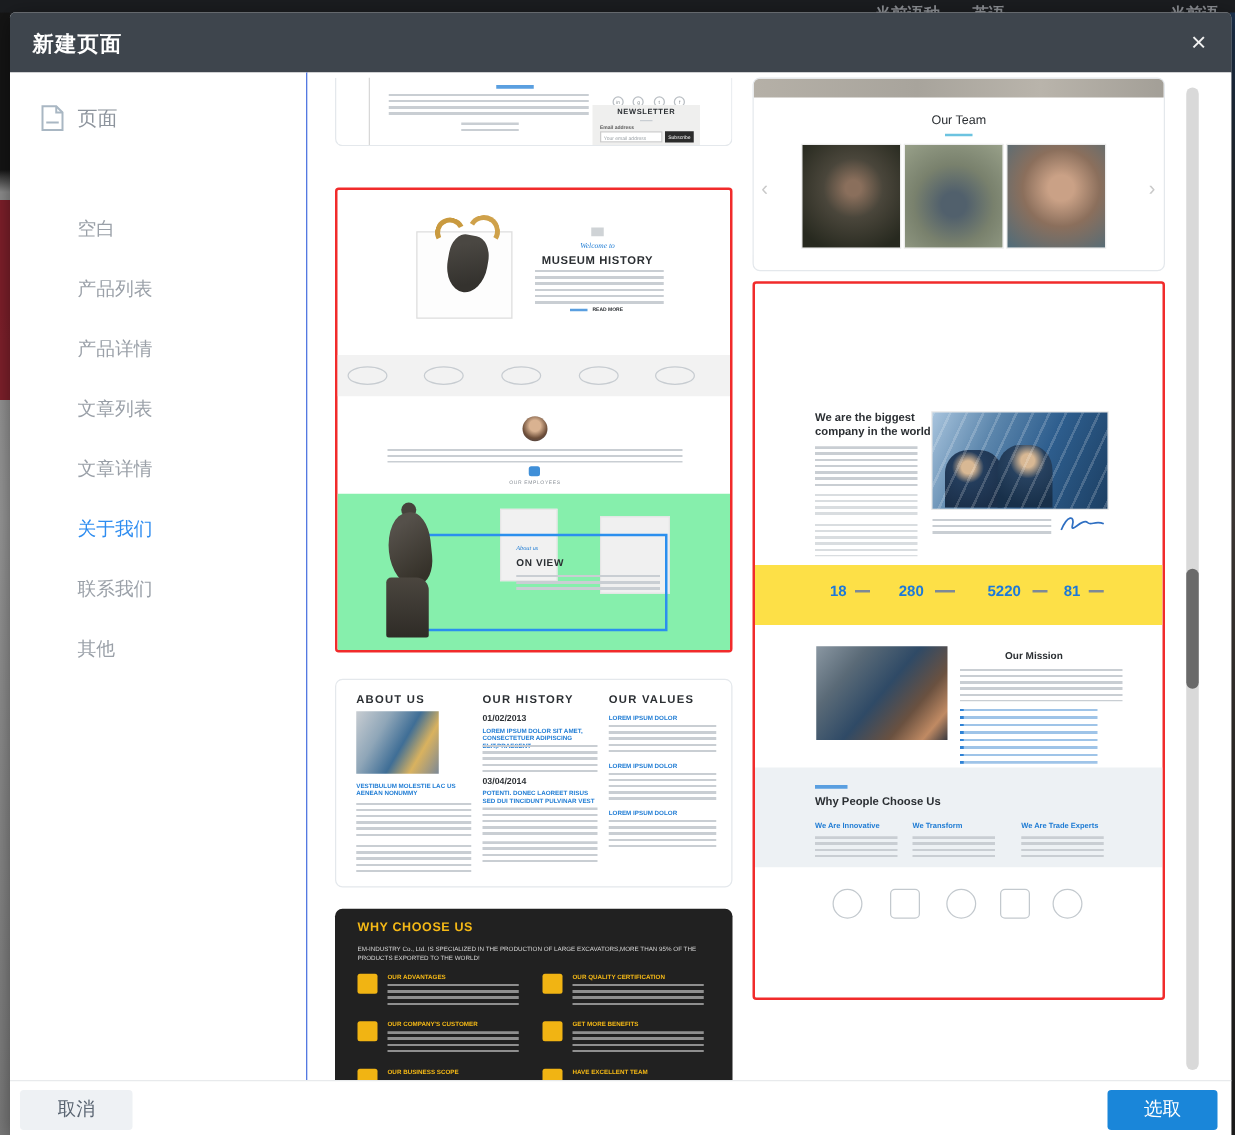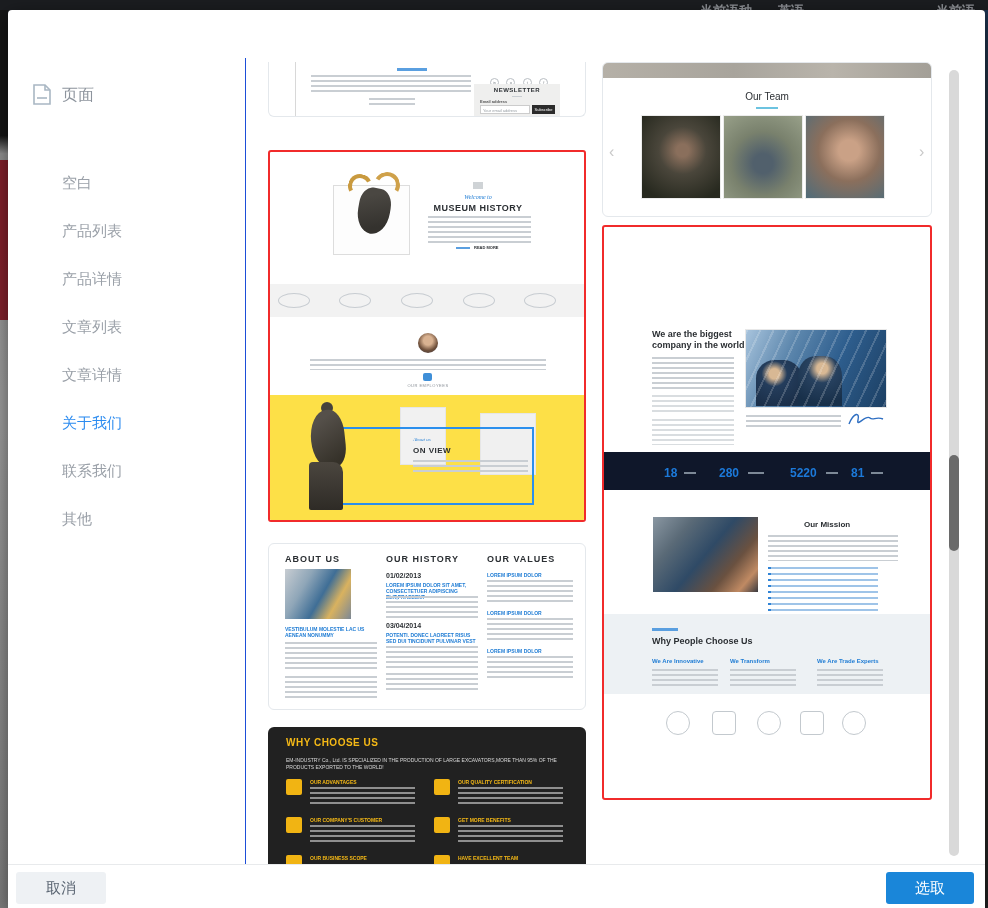--- a/index.html
+++ b/index.html
@@ -70,20 +70,24 @@
     <span style="left:778px;">英语</span>
     <span style="left:936px;">当前语</span>
   </div>
   <div class="abs bg-left">
     <div class="abs bg-left-red"></div>
   </div>
   <div class="abs bg-right"></div>
 
   <div class="abs modal">
 
+    <div class="abs modal-header">
+      <div class="abs modal-title">新建页面</div>
+      <div class="abs modal-close">×</div>
+    </div>
 
     <div class="abs sidebar">
       <div class="abs side-root">
         <span class="doc-icon">
           <svg width="20" height="22" viewBox="0 0 20 22">
               <path d="M2 1 h11 l5 5 v14 h-16 z" fill="none" stroke="#a9b7c3" stroke-width="1.6"></path>
               <path d="M13 1 v5 h5" fill="none" stroke="#a9b7c3" stroke-width="1.6"></path>
               <line x1="5" y1="14" x2="15" y2="14" stroke="#a9b7c3" stroke-width="1.6"></line>
             </svg>
         </span>
@@ -144,21 +148,21 @@
           <div class="logo-oval" style="left:131px; top:9px;"></div>
           <div class="logo-oval" style="left:193px; top:9px;"></div>
           <div class="logo-oval" style="left:254px; top:9px;"></div>
         </div>
 
         <div class="abs" style="left:148px; top:181px; width:20px; height:20px; border-radius:50%; background:radial-gradient(circle at 50% 38%,#d9b291 28%,#6e4f3a 62%,#3c3a45 100%);"></div>
         <div class="abs lines" style="left:40px; top:207px; width:236px; height:11px;"></div>
         <div class="abs" style="left:153px; top:221px; width:9px; height:8px; background:#3f8fd8; border-radius:2px;"></div>
         <div class="abs t4 gray ctr" style="left:118px; top:231px; width:80px; letter-spacing:.5px;">OUR EMPLOYEES</div>
 
-        <div class="abs" style="left:0; top:243px; width:368px; height:127px; background:#fde047;">
+        <div class="abs" style="left:0; top:243px; width:368px; height:127px; background:#86efac;">
           <div class="abs" style="left:130px; top:12px; width:46px; height:58px; background:#f1f1f1; border:1px solid #e6e6e6;"></div>
           <div class="abs" style="left:210px; top:18px; width:56px; height:62px; background:#f0f0f0; border:1px solid #e6e6e6;"></div>
           <div class="abs" style="left:55px; top:32px; width:209px; height:78px; border:2px solid #2b8fee; z-index:2;">
             <div class="abs t5 blue" style="left:86px; top:8px; font-style:italic; font-family:'Liberation Serif','DejaVu Serif',serif;">About us</div>
             <div class="abs t8 bold dark" style="left:86px; top:17px; letter-spacing:.5px;">ON VIEW</div>
             <div class="abs lines" style="left:86px; top:31px; width:115px; height:14px;"></div>
           </div>
           <div class="abs" style="left:33px; top:7px; width:60px; height:120px; z-index:3;">
             <div class="abs" style="left:18px; top:0px; width:12px; height:12px; background:#46423c; border-radius:50%;"></div>
             <div class="abs" style="left:8px; top:8px; width:34px; height:58px; background:linear-gradient(150deg,#55504a 20%,#353129 85%); border-radius:52% 42% 38% 50%; transform:rotate(-6deg);"></div>
@@ -237,21 +241,21 @@
         <div class="abs" style="left:142px; top:103px; width:140px; height:77px; background:linear-gradient(115deg,#a8c4dd 0%,#5d87ad 30%,#2e5e8e 60%,#1c3f63 100%); box-shadow:0 0 0 1px #e8e8e8;">
           <div class="abs" style="left:10px; top:30px; width:46px; height:46px; background:radial-gradient(circle at 40% 30%,#d8b894 12%,#243d5c 30%,#1b2f49 80%); border-radius:40% 40% 0 0;"></div>
           <div class="abs" style="left:52px; top:26px; width:44px; height:50px; background:radial-gradient(circle at 55% 25%,#d8b894 12%,#27415f 32%,#18304a 80%); border-radius:40% 40% 0 0;"></div>
           <div class="abs" style="left:0; top:0; width:140px; height:77px; background:repeating-linear-gradient(115deg,rgba(255,255,255,.18) 0 2px,transparent 2px 12px);"></div>
         </div>
         <div class="abs lines" style="left:142px; top:188px; width:95px; height:14px;"></div>
         <svg class="abs" style="left:242px; top:183px;" width="40" height="20" viewBox="0 0 40 20">
             <path d="M3 14 C8 2,14 2,12 10 C10 18,20 4,24 8 C27 11,30 6,37 9" fill="none" stroke="#2f6fc2" stroke-width="1.4"></path>
           </svg>
 
-        <div class="abs" style="left:0; top:225px; width:326px; height:38px; background:#0f172a;">
+        <div class="abs" style="left:0; top:225px; width:326px; height:48px; background:#fde047;">
           <span class="abs bold" style="left:60px; top:14px; color:#1c79d9; font-size:12px;">18</span>
           <span class="abs bar" style="left:80px; top:20px; width:12px; height:2px; background:#7d8997;"></span>
           <span class="abs bold" style="left:115px; top:14px; color:#1c79d9; font-size:12px;">280</span>
           <span class="abs bar" style="left:144px; top:20px; width:16px; height:2px; background:#7d8997;"></span>
           <span class="abs bold" style="left:186px; top:14px; color:#1c79d9; font-size:12px;">5220</span>
           <span class="abs bar" style="left:222px; top:20px; width:12px; height:2px; background:#7d8997;"></span>
           <span class="abs bold" style="left:247px; top:14px; color:#1c79d9; font-size:12px;">81</span>
           <span class="abs bar" style="left:267px; top:20px; width:12px; height:2px; background:#7d8997;"></span>
         </div>
 

